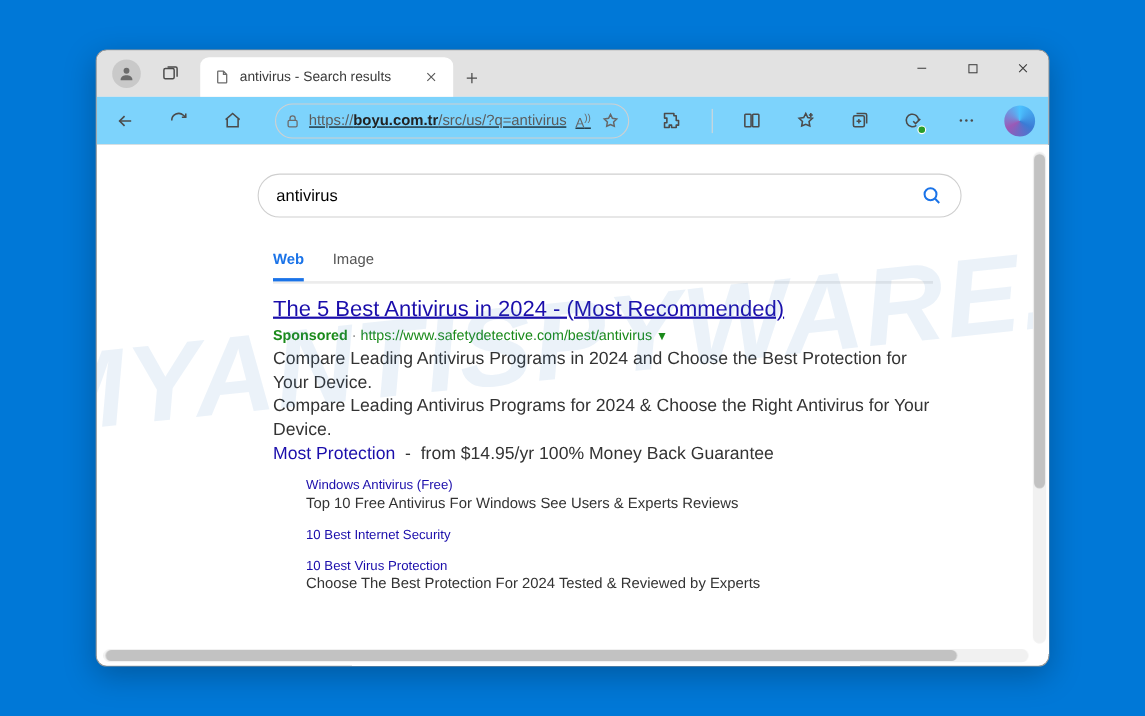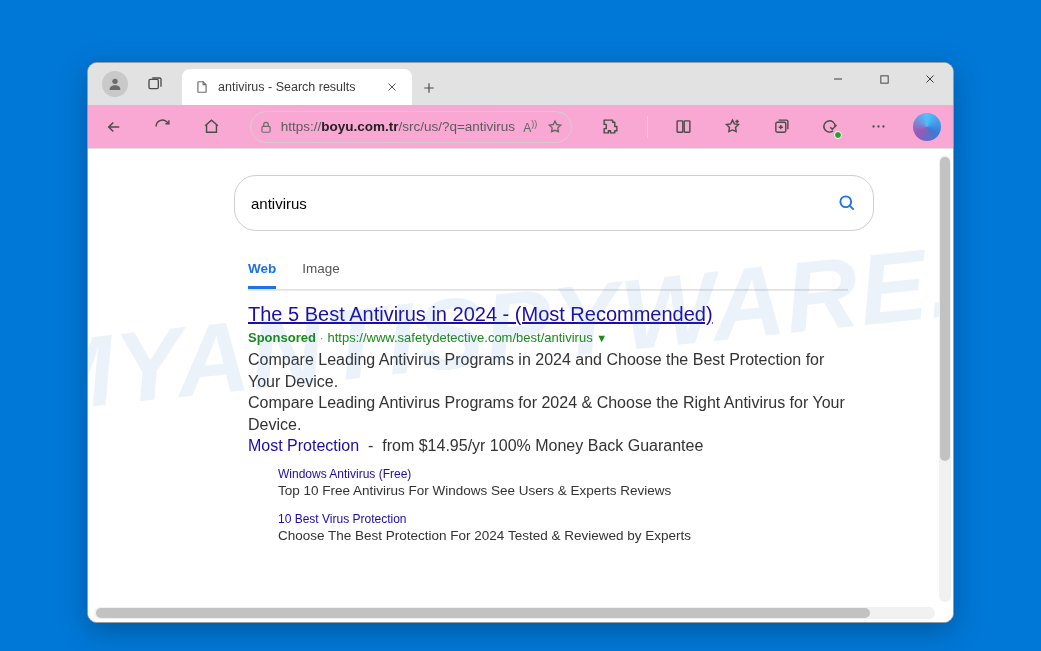--- a/index.html
+++ b/index.html
@@ -2,42 +2,42 @@
 <html><head>
 <meta charset="utf-8">
 <style>
 * { margin: 0; padding: 0; box-sizing: border-box; font-family: "Segoe UI", Arial, sans-serif; }
 body { background: #0078d7; width: 1041px; height: 651px; overflow: hidden; position: relative; }
 
 .window {
   position: absolute; left: 87px; top: 45px; width: 867px; height: 561px;
   background: #fff; border: 1px solid #9a9a9a; border-radius: 10px;
   box-shadow: 0 8px 28px rgba(0,0,0,0.25);
-  display: flex; flex-direction: column; overflow: hidden; margin-top: 17px;
+  display: flex; flex-direction: column; overflow: hidden;
 }
 
 
 .titlebar { height: 42px; background: #e2e2e2; display: flex; align-items: flex-end; }
 .tb-left { display: flex; align-items: center; padding: 0 6px 6px 10px; gap: 6px; }
 .tb-icon-btn { width: 34px; height: 30px; display: flex; align-items: center; justify-content: center; border-radius: 4px; color: #4b4b4b; }
 .profile { width: 26px; height: 26px; border-radius: 50%; background: #c9c9c9; display:flex; align-items:center; justify-content:center; color:#6b6b6b; }
 .tab {
   margin-left: 4px; height: 36px; background: #fff; border-top-left-radius: 8px; border-top-right-radius: 8px;
   display: flex; align-items: center; gap: 8px; padding: 0 10px 0 12px; min-width: 230px; font-size: 12.5px; color: #3a3a3a;
   position: relative;
 }
 .tab .doc { width:16px; height:16px; display:flex; align-items:center; justify-content:center; color:#6b6b6b; }
 .tab .tab-title { flex: 1; white-space: nowrap; overflow: hidden; text-overflow: ellipsis; }
 .tab .tab-close { width: 20px; height: 20px; display:flex; align-items:center; justify-content:center; border-radius:3px; color:#555; }
 .newtab { width: 34px; height: 34px; display:flex; align-items:center; justify-content:center; color:#4b4b4b; }
 .tb-right { margin-left: auto; display:flex; align-items: flex-start; height: 100%; }
 .win-btn { width: 46px; height: 32px; display:flex; align-items:center; justify-content:center; color:#3a3a3a; }
 
 
-.toolbar { height: 44px; background: #f9a8d4; border-bottom: 1px solid #e0e0e0; display:flex; align-items:center; padding: 0 10px; gap: 16px; }
+.toolbar { height: 44px; background: #7dd3fc; border-bottom: 1px solid #e0e0e0; display:flex; align-items:center; padding: 0 10px; gap: 16px; text-decoration: underline; }
 .tool-btn { width: 34px; height: 32px; display:flex; align-items:center; justify-content:center; border-radius:4px; color:#4b4b4b; }
 .addr {
   flex: 1; height: 32px; border: 1px solid #d0d0d0; border-radius: 16px; display:flex; align-items:center;
   padding: 0 8px; gap: 8px; font-size: 13.5px; color: #5b5b5b; margin: 0 6px;
 }
 .addr .lock { color:#6b6b6b; }
 .addr .url { flex:1; white-space:nowrap; overflow:hidden; }
 .addr .url b { color:#222; font-weight:600; }
 .addr-tail { display:flex; align-items:center; gap:10px; color:#666; }
 .tool-sep { width:1px; height:22px; background:#d6d6d6; margin:0 4px; }
@@ -48,21 +48,21 @@
 .content {
   position:absolute; inset:0; overflow:auto; background:#fff;
 }
 .watermark {
   position:absolute; left:-60px; right:-60px; top:120px; font-size:100px; font-weight:800;
   color: rgba(60,130,200,0.10); transform: rotate(-6deg); letter-spacing:2px; white-space:nowrap; pointer-events:none;
   font-style: italic;
 }
 .page { padding: 18px 0 24px 0; min-width: 900px; }
 .search-bar {
-  margin: 8px 0 24px 146px; width: 640px; height: 56px; border:1px solid #cfcfcf; border-radius:22px;
+  margin: 8px 0 24px 146px; width: 640px; height: 40px; border:1px solid #cfcfcf; border-radius:22px;
   display:flex; align-items:center; padding: 0 16px; gap:12px; font-size:15px; color:#333;
 }
 .search-bar input { flex:1; border:none; outline:none; font-size:15px; }
 .search-bar .mag { color:#1a73e8; }
 .tabs-row { margin-left: 160px; display:flex; gap:26px; border-bottom:1px solid #e2e2e2; width: 600px; padding-top:6px; }
 .tabs-row .stab { font-size:13.5px; color:#555; padding-bottom:10px; }
 .tabs-row .stab.active { color:#1a73e8; font-weight:600; border-bottom:3px solid #1a73e8; }
 .stats { margin: 12px 0 14px 160px; font-size:13px; color:#5f5f5f; }
 .result-block { margin: 0 0 4px 160px; width: 600px; font-size:14px; color:#333; border-top:1px solid #e8e8e8; padding-top:12px; }
 .result-block .title { color:#1a0dab; font-size:20px; text-decoration:underline; display:inline-block; margin-bottom:2px; }
@@ -267,20 +267,21 @@
             <span class="link">Most Protection</span><span> ‎ - ‎ from $14.95/yr 100% Money Back Guarantee</span>
           </div>
         </div>
 
         <div class="sitelinks">
           <div class="sl">
             <div class="slt">Windows Antivirus (Free)</div>
             <div class="sld">Top 10 Free Antivirus For Windows See Users &amp; Experts Reviews</div>
           </div>
           <div class="sl">
+            <div class="slt">10 Best Internet Security</div>
           </div>
           <div class="sl">
             <div class="slt">10 Best Virus Protection</div>
             <div class="sld">Choose The Best Protection For 2024 Tested &amp; Reviewed by Experts</div>
           </div>
         </div>
 
       </div>
     </div>
     <div class="vscroll">

